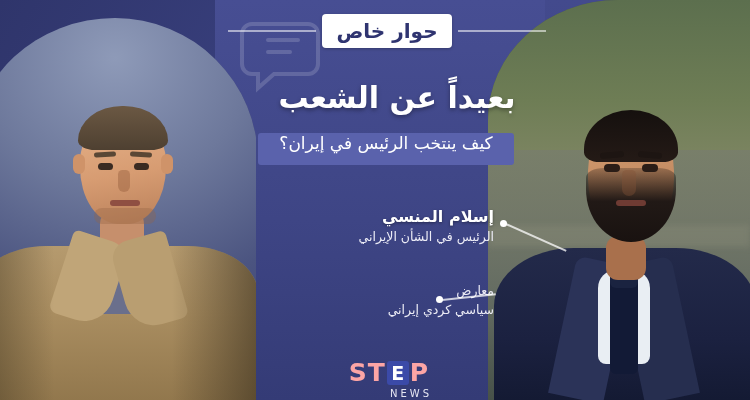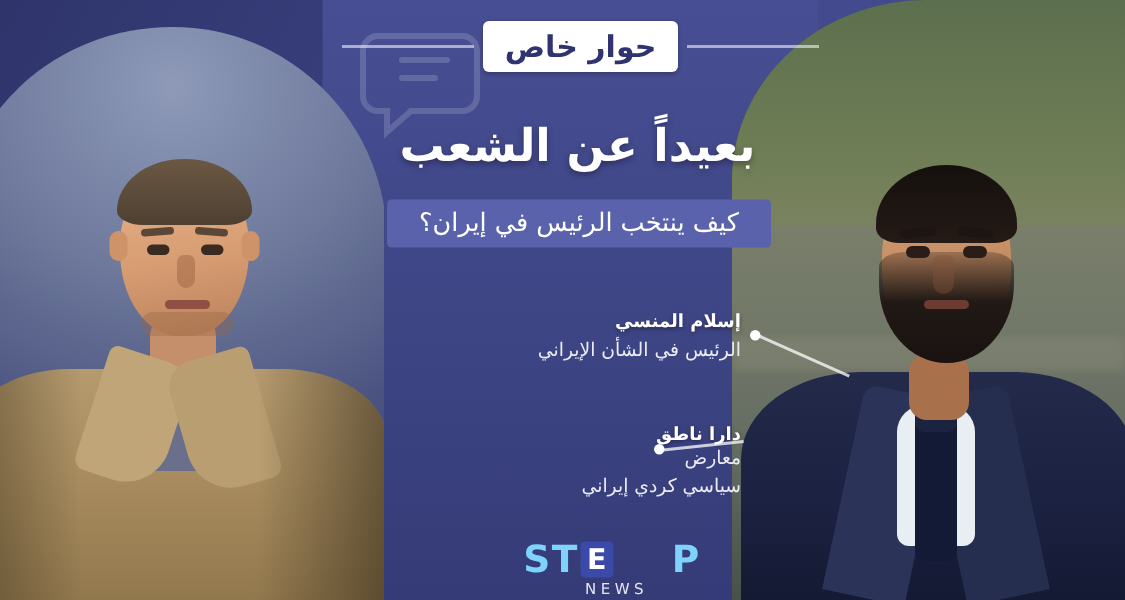--- a/index.html
+++ b/index.html
@@ -238,52 +238,52 @@
   .badge-line-l, .badge-line-r {
     position: absolute;
     top: 30px; height: 2px;
     background: rgba(255,255,255,.55);
   }
   .badge-line-l { left: 228px; width: 88px; }
   .badge-line-r { left: 458px; width: 88px; }
 
   .title-main {
     position: absolute;
-    left: 235px; top: 80px;
+    left: 247px; top: 80px;
     width: 300px;
     text-align: center;
     color: #ffffff;
     font-size: 30px;
     font-weight: bold;
     direction: rtl;
     text-shadow: 0 2px 4px rgba(0,0,0,.35);
   }
   .subtitle-bar {
     position: absolute;
     left: 258px; top: 133px;
     width: 256px; height: 32px;
     background: #5a62ac;
     border-radius: 3px;
-    display: flex; align-items: center; justify-content: center;
+    display: flex; justify-content: center;
   }
   .subtitle-bar span {
     color: #ffffff;
     font-size: 17px;
     direction: rtl;
   }
 
   
   .guest {
     position: absolute;
     text-align: right;
     direction: rtl;
     color: #ffffff;
   }
   .guest .gname {
-    font-size: 12px;
+    font-size: 16px;
     font-weight: bold;
     line-height: 1.15;
     text-shadow: 0 1px 3px rgba(0,0,0,.4);
   }
   .guest .grole {
     font-size: 12.5px;
     line-height: 1.3;
     color: #ececf6;
     margin-top: 3px;
   }
@@ -309,25 +309,24 @@
 
   
   .logo {
     position: absolute;
     left: 334px; top: 358px;
     width: 110px; height: 34px;
     display: flex; flex-direction: column; align-items: center;
   }
   .logo-row { display: flex; align-items: center; }
   .logo-text {
-    color: #7dd3fc;
+    color: #fca5a5;
     font-size: 25px;
     font-weight: bold;
     letter-spacing: 1px;
-    margin-left: 38px;
   }
   .logo-badge {
     display: inline-flex;
     align-items: center; justify-content: center;
     width: 22px; height: 24px;
     background: #3b4aa8;
     color: #ffffff;
     font-size: 19px;
     font-weight: bold;
     border-radius: 3px;
@@ -414,21 +413,20 @@
   </div>
 
   <div class="guest" id="guest-1">
     <div class="gname">إسلام المنسي</div>
     <div class="grole">الرئيس في الشأن الإيراني</div>
   </div>
   <div class="dot" id="dot-1"></div>
   <div class="leader" id="leader-1"></div>
 
   <div class="guest" id="guest-2">
-    <div class="gname">دارا ناطق</div>
     <div class="grole" style="margin-top:0">معارض</div>
     <div class="grole">سياسي كردي إيراني</div>
   </div>
   <div class="dot" id="dot-2"></div>
   <div class="leader" id="leader-2"></div>
 
   <div class="logo">
     <div class="logo-row">
       <span class="logo-text">ST</span>
       <span class="logo-badge">E</span>

